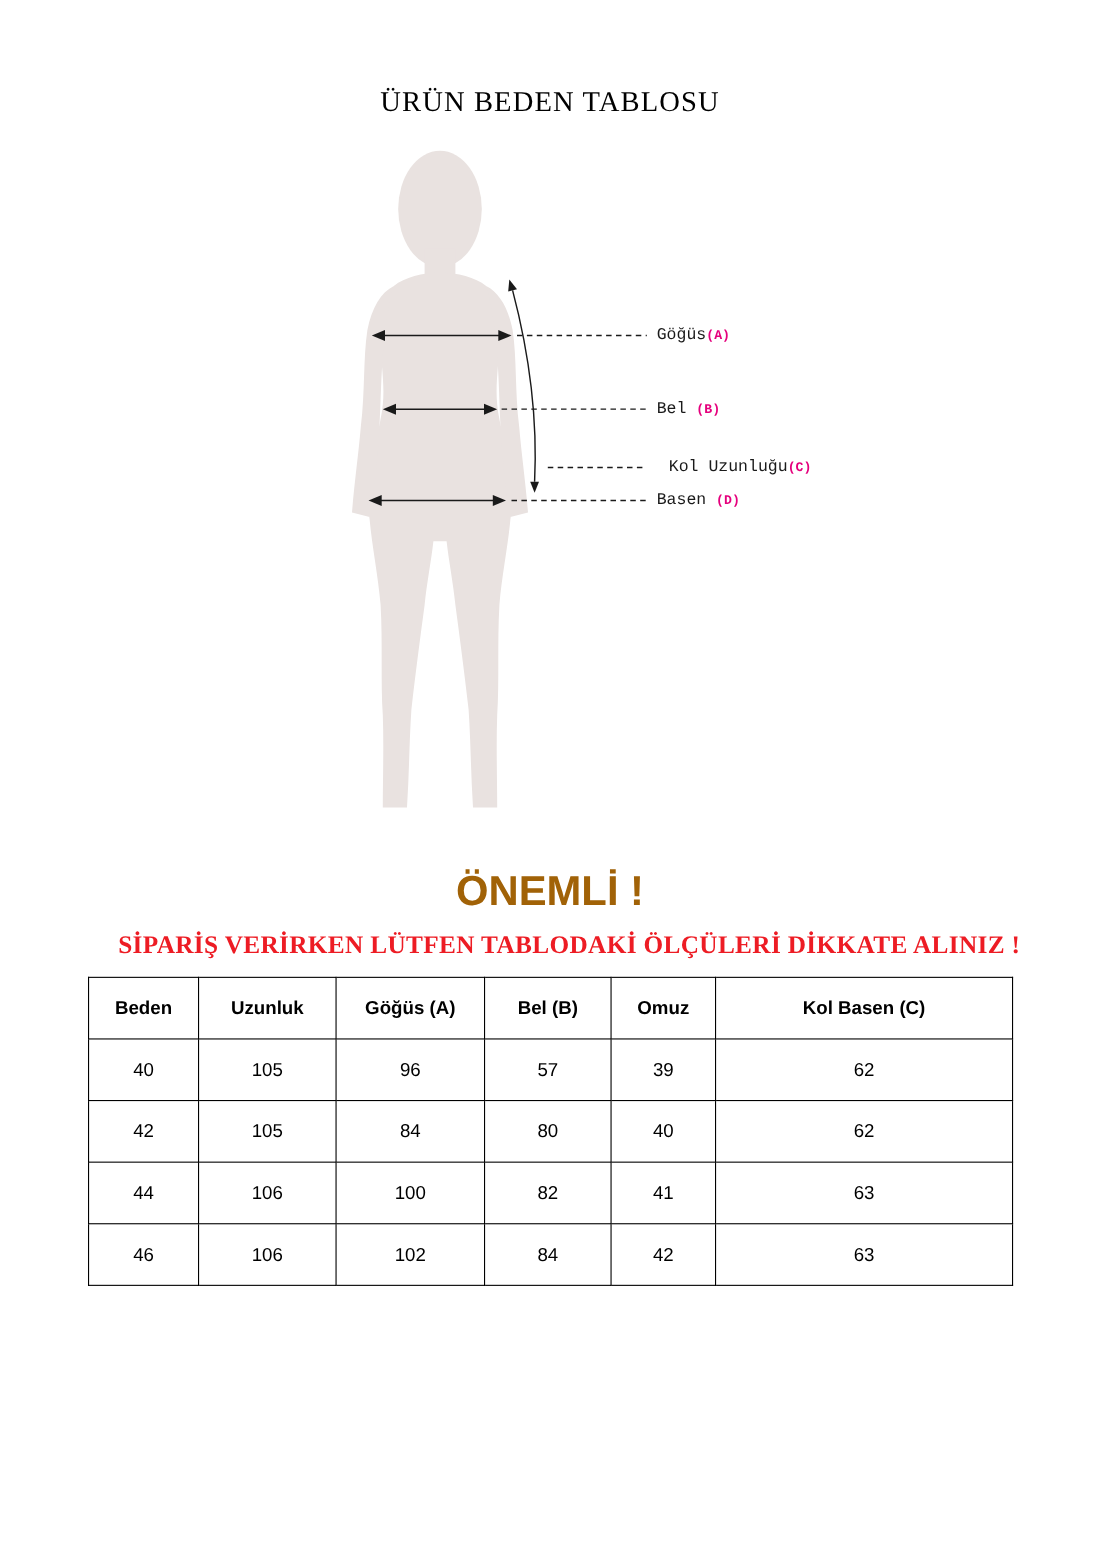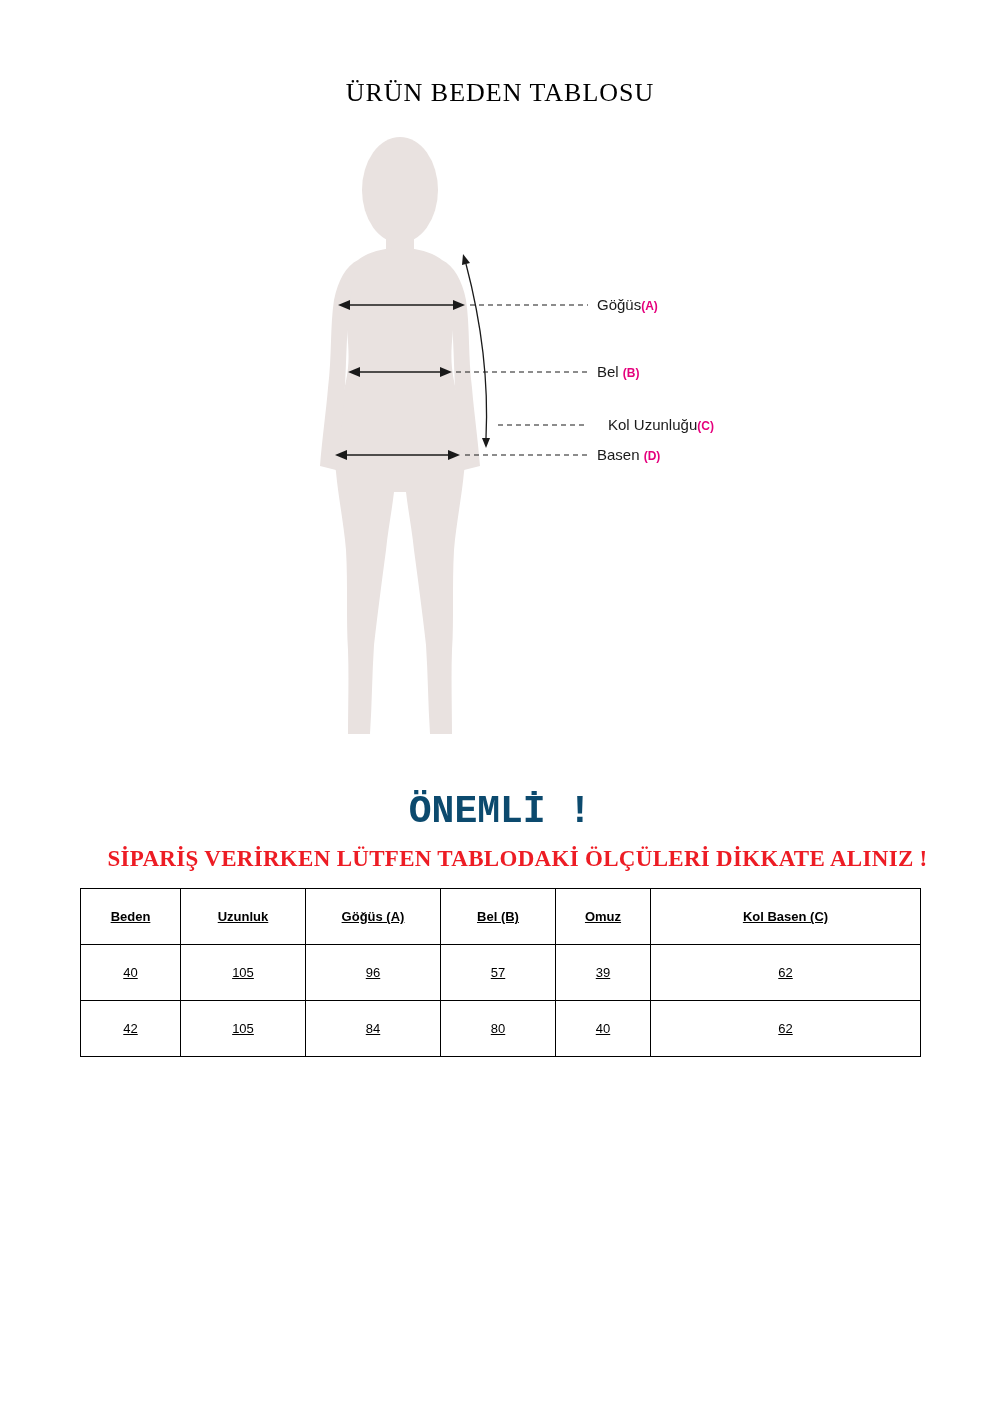--- a/index.html
+++ b/index.html
@@ -24,35 +24,35 @@
     position: absolute;
     left: 280px; top: 130px;
     width: 330px; height: 630px;
   }
   .figure-area svg { position: absolute; left: 0; top: 0; }
   .mlabel {
     position: absolute;
     white-space: nowrap;
     font-size: 15px;
     color: #1a1a1a;
-    font-family: Liberation Sans, sans-serif;
+    font-family: Liberation Mono, monospace;
   }
   .mlabel .letter {
     color: #e5007d;
     font-size: 12px;
     font-weight: 700;
   }
   .warning-heading {
     position: absolute;
     top: 790px; left: 0; width: 100%;
     text-align: center;
-    font-family: Liberation Mono, monospace;
+    font-family: Liberation Sans, sans-serif;
     font-weight: 700;
     font-size: 38px;
-    color: #0c4a6e;
+    color: #a16207;
   }
   .warning-text {
     position: absolute;
     top: 846px; left: 0; width: 100%;
     text-align: center;
     font-family: "Liberation Serif", serif;
     font-weight: 700;
     font-size: 23px;
     color: #ed1c24;
     letter-spacing: 0.3px;
@@ -63,23 +63,22 @@
     left: 80px; top: 888px;
     width: 840px;
     border-collapse: collapse;
     table-layout: fixed;
   }
   table.size-table th, table.size-table td {
     border: 1px solid #000000;
     height: 56px;
     text-align: center;
     vertical-align: middle;
-    font-size: 13px;
+    font-size: 17px;
     color: #000000;
-    text-decoration: underline;
   }
   table.size-table th { font-weight: 700; }
   table.size-table td { font-weight: 400; }
 </style>
 </head>
 <body>
 
 <div>
 
   <h1 class="page-title">ÜRÜN BEDEN TABLOSU</h1>
@@ -214,16 +213,32 @@
           <td>62</td>
         </tr>
         <tr>
           <td>42</td>
           <td>105</td>
           <td>84</td>
           <td>80</td>
           <td>40</td>
           <td>62</td>
         </tr>
+        <tr>
+          <td>44</td>
+          <td>106</td>
+          <td>100</td>
+          <td>82</td>
+          <td>41</td>
+          <td>63</td>
+        </tr>
+        <tr>
+          <td>46</td>
+          <td>106</td>
+          <td>102</td>
+          <td>84</td>
+          <td>42</td>
+          <td>63</td>
+        </tr>
       </tbody>
   </table>
 
 </div>
 
 </body></html>

